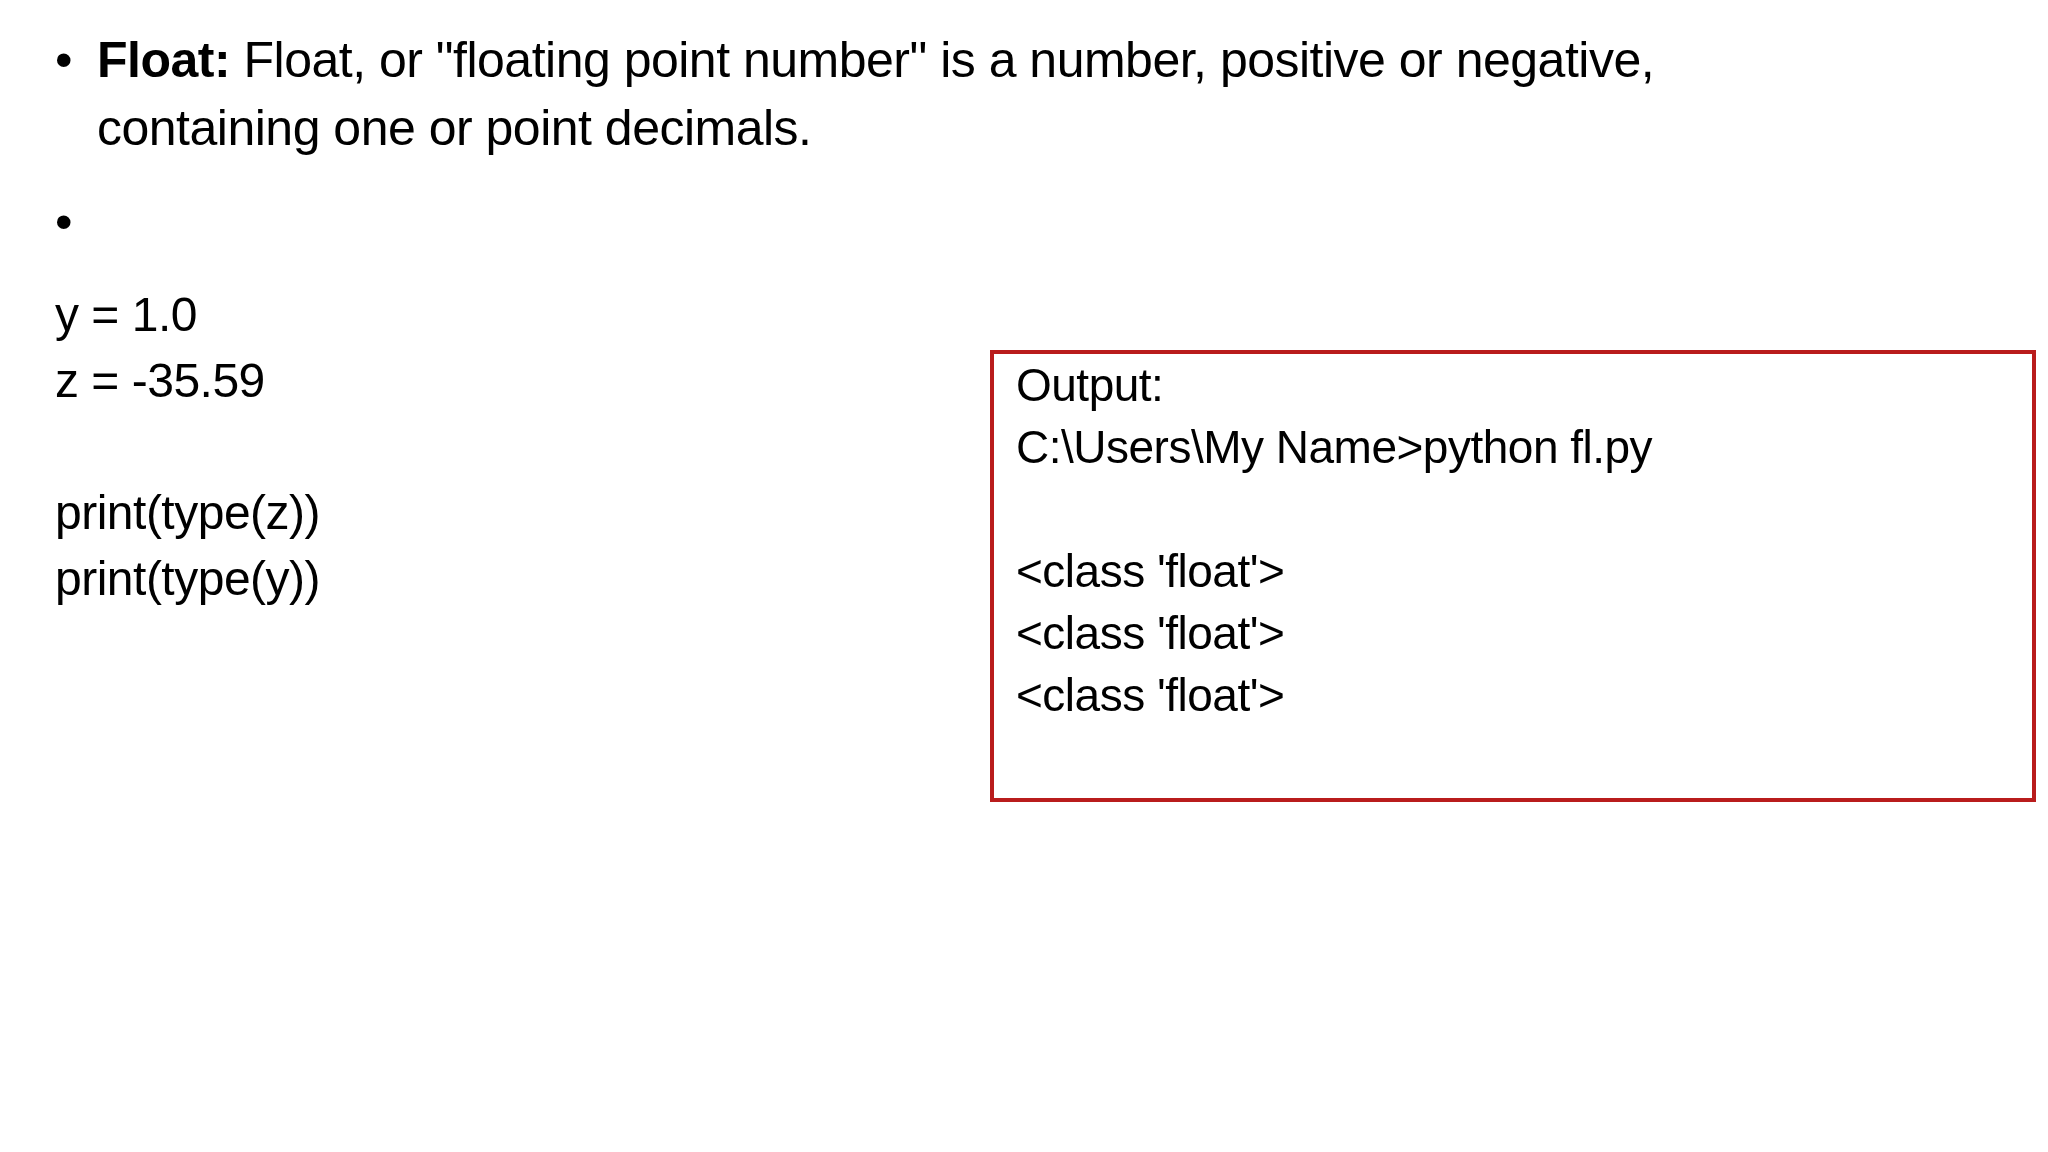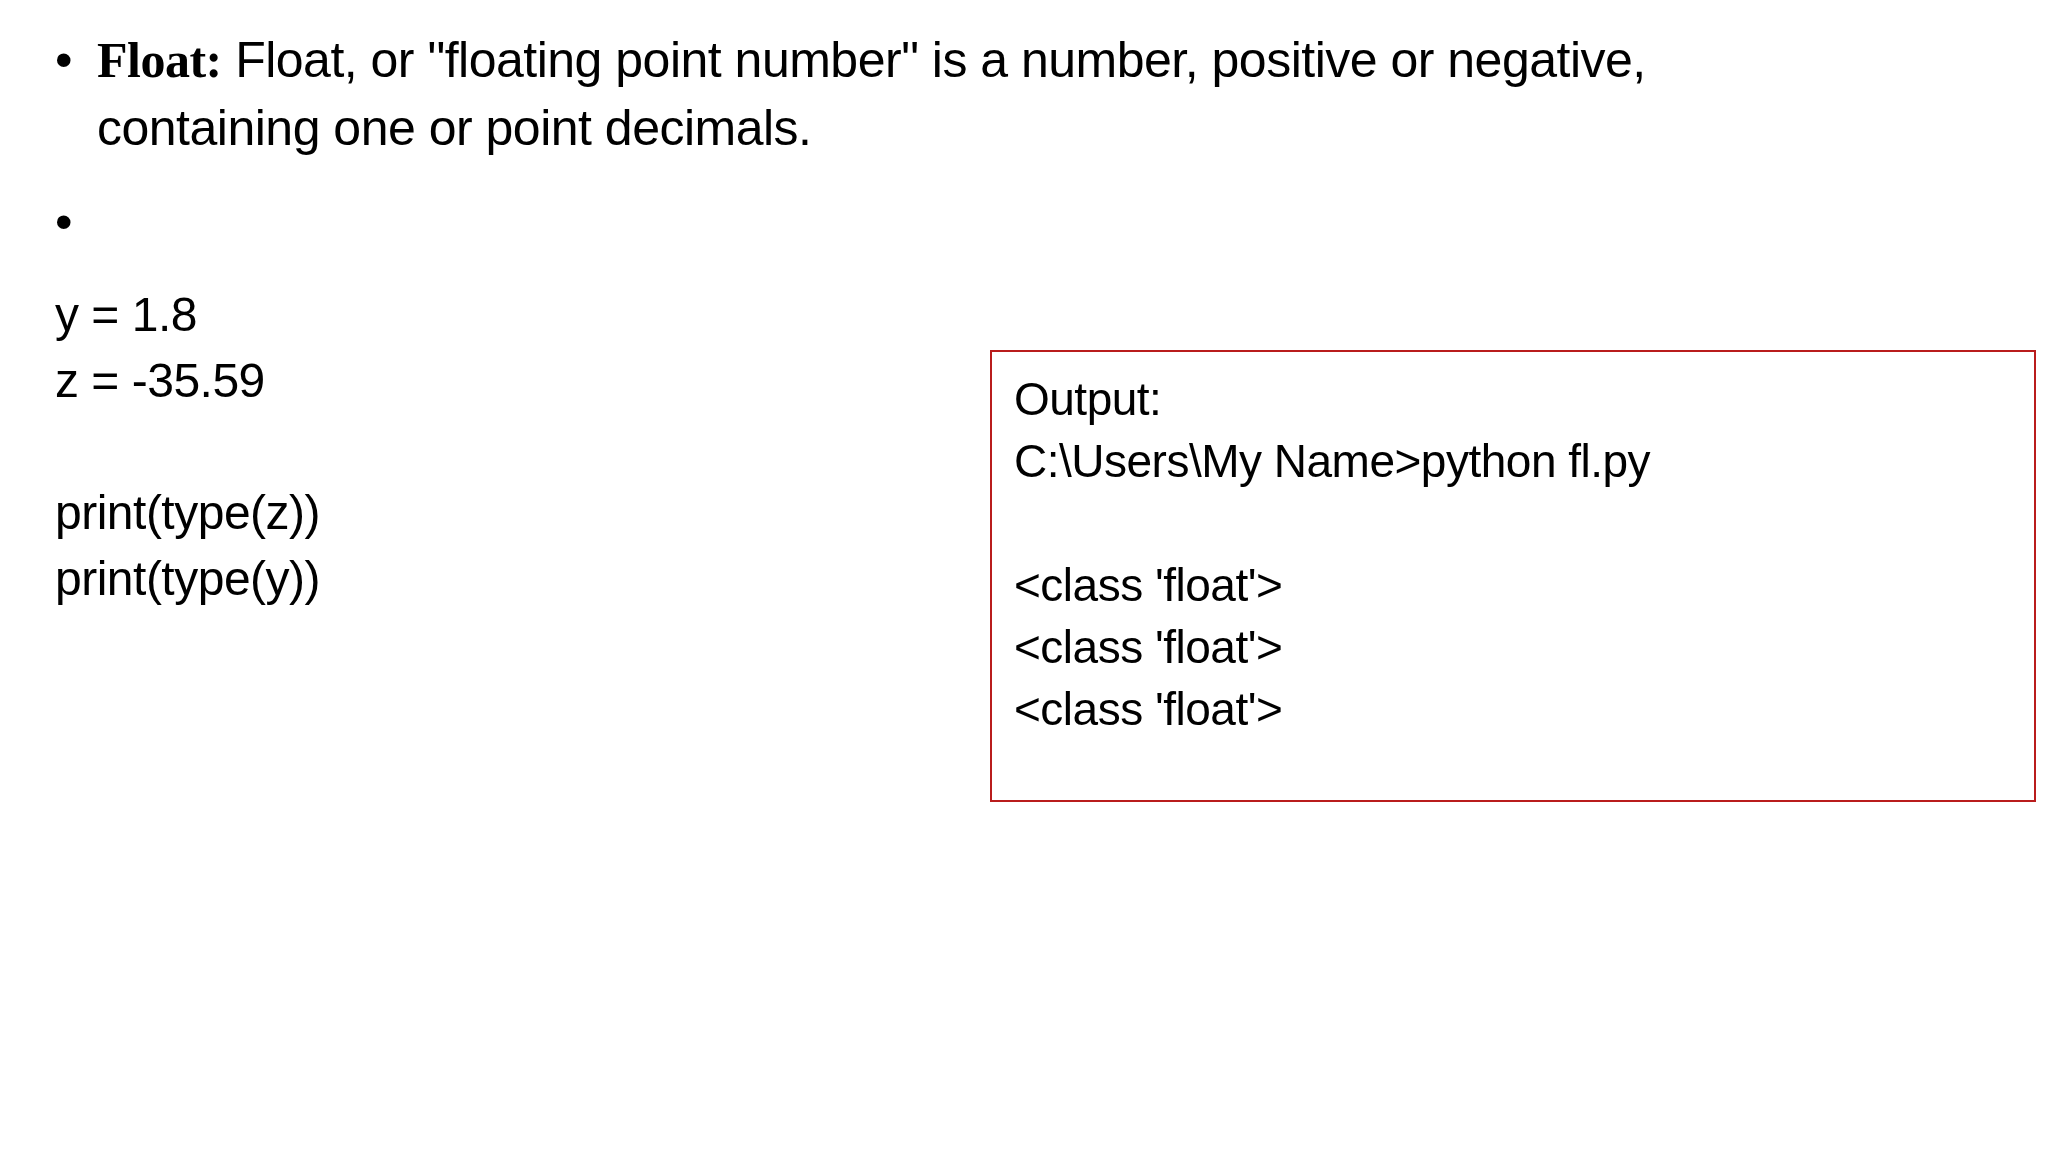--- a/index.html
+++ b/index.html
@@ -22,39 +22,39 @@
     font-size: 50px;
     line-height: 68px;
     letter-spacing: -0.5px;
     margin-bottom: 26px;
   }
   .bullet .marker {
     flex: none;
     width: 42px;
   }
   .bullet .btext .line { white-space: nowrap; }
-  .bullet .lead { font-weight: 700; font-family: Liberation Serif, serif; }
+  .bullet .lead { font-weight: 700; }
   .code {
     font-size: 48px;
     line-height: 66px;
     letter-spacing: -0.5px;
   }
   .code-line {
     min-height: 66px;
     white-space: nowrap;
   }
   .output-box {
     position: absolute;
     left: 990px;
     top: 350px;
     width: 1046px;
     height: 452px;
     box-sizing: border-box;
-    border: 2px solid #b91c1c;
-    padding: 16px 22px;
+    border: 4px solid #b91c1c;
+    padding: 0 22px;
     font-size: 46px;
     line-height: 62px;
     letter-spacing: -0.5px;
     background: #ffffff;
   }
   .out-line {
     min-height: 62px;
     white-space: nowrap;
   }
 </style>
@@ -71,21 +71,21 @@
         <div class="line"><span class="lead">Float:</span><span> Float, or "floating point number" is a number, positive or negative,</span></div>
         <div class="line">containing one or point decimals.</div>
       </div>
     </div>
 
     <div class="bullet">
       <span class="marker">•</span>
     </div>
 
     <div class="code">
-      <div class="code-line">y = 1.8</div>
+      <div class="code-line">y = 1.0</div>
       <div class="code-line">z = -35.59</div>
       <div class="code-line"></div>
       <div class="code-line">print(type(z))</div>
       <div class="code-line">print(type(y))</div>
     </div>
 
   </div>
 
   <div class="output-box">
     <div class="out-line">Output:</div>

